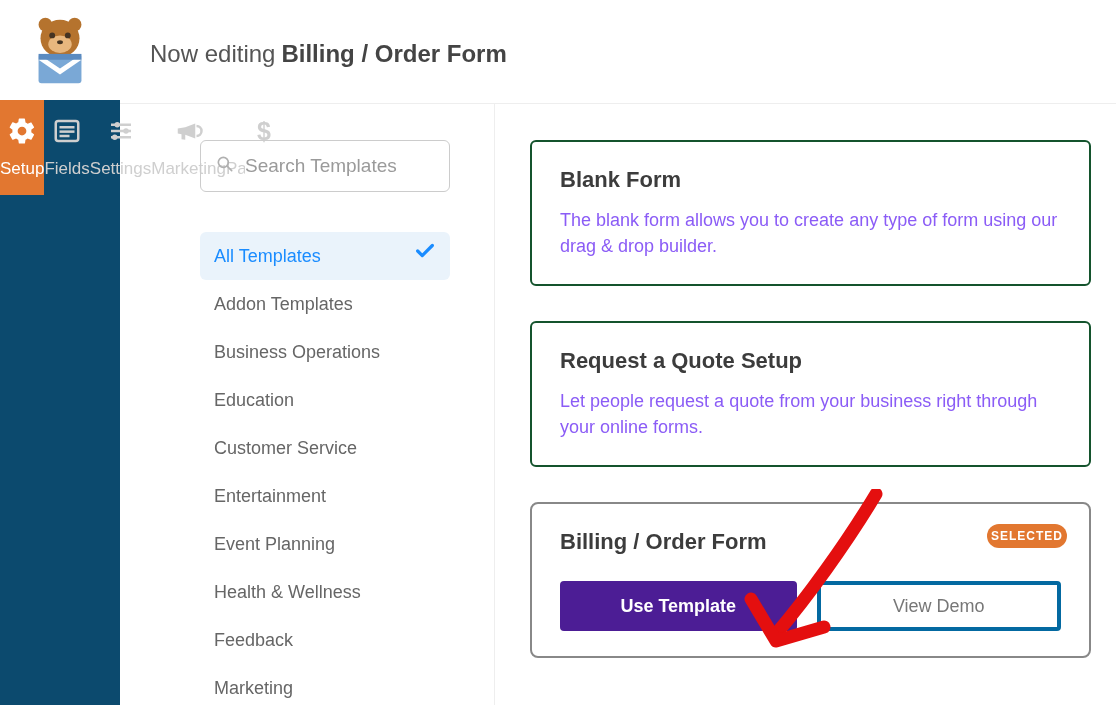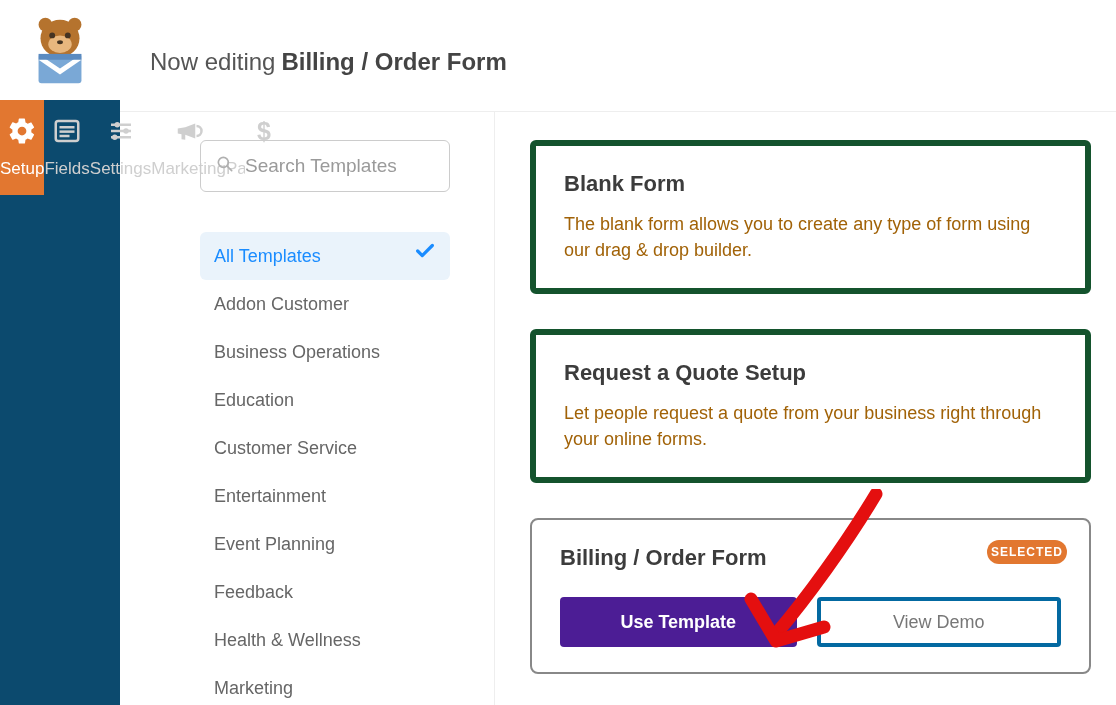--- a/index.html
+++ b/index.html
@@ -8,44 +8,44 @@
 
   
   .nav-rail { width: 120px; background: #0c4a6e; display: flex; flex-direction: row; padding-top: 100px; }
   .nav-item { height: 95px; display: flex; flex-direction: column; align-items: center; justify-content: center; gap: 8px; color: #cfcfcf; font-size: 17px; cursor: pointer; }
   .nav-item.active { background: #e27730; color: #fff; }
   .nav-item svg { width: 30px; height: 30px; fill: currentColor; }
 
   
   .logo-box { position: absolute; left: 0; top: 0; width: 120px; height: 100px; background: #fff; display: flex; align-items: center; justify-content: center; }
   .logo-box svg { width: 78px; height: 78px; }
-  .title-bar { position: absolute; left: 120px; right: 0; top: 12px; height: 100px; background: #fff; display: flex; align-items: center; padding: 8px 30px; border-bottom: 1px solid #eee; }
+  .title-bar { position: absolute; left: 120px; right: 0; top: 4px; height: 100px; background: #fff; display: flex; align-items: center; padding: 8px 30px; border-bottom: 1px solid #eee; }
   .title-bar .prefix { color: #555; font-size: 24px; font-weight: 400; }
   .title-bar .name { color: #444; font-size: 24px; font-weight: 700; margin-left: 6px; }
 
   
   .content { margin-left: 0; flex: 1; display: flex; padding-top: 100px; }
   .col-categories { width: 375px; padding: 40px 42px 0 80px; border-right: 1px solid #eee; }
   .col-templates { flex: 1; padding: 40px 25px 0 35px; }
 
   
   .search-wrap { position: relative; width: 250px; height: 52px; border: 1px solid #ccc; border-radius: 6px; display: flex; align-items: center; padding: 0 14px; color: #888; margin-bottom: 40px; }
   .search-wrap svg { width: 20px; height: 20px; fill: #b0b0b0; flex: 0 0 auto; }
   .search-wrap input { border: none; outline: none; font-size: 19px; margin-left: 10px; width: 100%; color: #666; }
   .search-wrap input::placeholder { color: #9a9a9a; }
 
   
   .cat-list .cat-item { width: 250px; height: 48px; line-height: 48px; padding: 0 14px; font-size: 18px; color: #666; border-radius: 6px; cursor: pointer; display: flex; align-items: center; justify-content: space-between; text-align: right; }
   .cat-list .cat-item.active { background: #eaf3fb; color: #1a8cff; font-weight: 500; }
   .cat-list .cat-item.active svg { width: 22px; height: 22px; fill: #1a8cff; }
 
   
-  .tmpl-card { border: 6px solid #14532d; border-radius: 6px; padding: 25px 28px; margin-bottom: 35px; }
+  .tmpl-card { border: 2px solid #14532d; border-radius: 6px; padding: 25px 28px; margin-bottom: 35px; }
   .tmpl-card h3 { font-size: 22px; font-weight: 600; color: #3c3c3c; margin-bottom: 14px; }
-  .tmpl-card p { font-size: 18px; color: #a16207; line-height: 1.45; }
+  .tmpl-card p { font-size: 18px; color: #8b5cf6; line-height: 1.45; }
   .tmpl-card.selected { border: 2px solid #888; border-radius: 8px; position: relative; }
   .selected-badge { position: absolute; top: 20px; right: 22px; background: #e27730; color: #fff; font-size: 12px; font-weight: 700; letter-spacing: 1px; padding: 5px 4px; border-radius: 12px; }
   .tmpl-actions { display: flex; gap: 20px; margin-top: 26px; }
   .btn { flex: 1; height: 50px; display: flex; align-items: center; justify-content: center; font-size: 18px; border-radius: 4px; cursor: pointer; font-weight: 600; border: none; }
   .btn-primary { background: #4c1d95; color: #fff; }
   .btn-secondary { background: #fff; color: #777; border: 4px solid #0369a1; font-weight: 500; }
 
   
   .arrow-annot { position: absolute; left: 736px; top: 489px; pointer-events: none; }
 </style>
@@ -142,42 +142,42 @@
       <div class="cat-list">
         <div class="cat-item active">
           <span>All Templates</span>
           <span>
             <svg viewBox="0 0 24 24">
                 <path d="M4 12l5 5L20 6" fill="none" stroke="#1a8cff" stroke-width="3.5" stroke-linecap="round" stroke-linejoin="round"></path>
               </svg>
           </span>
         </div>
         <div class="cat-item">
-            <span>Addon Customer</span>
+            <span>Addon Templates</span>
           </div>
         <div class="cat-item">
             <span>Business Operations</span>
           </div>
         <div class="cat-item">
             <span>Education</span>
           </div>
         <div class="cat-item">
             <span>Customer Service</span>
           </div>
         <div class="cat-item">
             <span>Entertainment</span>
           </div>
         <div class="cat-item">
             <span>Event Planning</span>
           </div>
         <div class="cat-item">
+            <span>Health &amp; Wellness</span>
+          </div>
+        <div class="cat-item">
             <span>Feedback</span>
-          </div>
-        <div class="cat-item">
-            <span>Health &amp; Wellness</span>
           </div>
         <div class="cat-item">
             <span>Marketing</span>
           </div>
       </div>
     </div>
 
     <div class="col-templates">
 
       <div class="tmpl-card">

